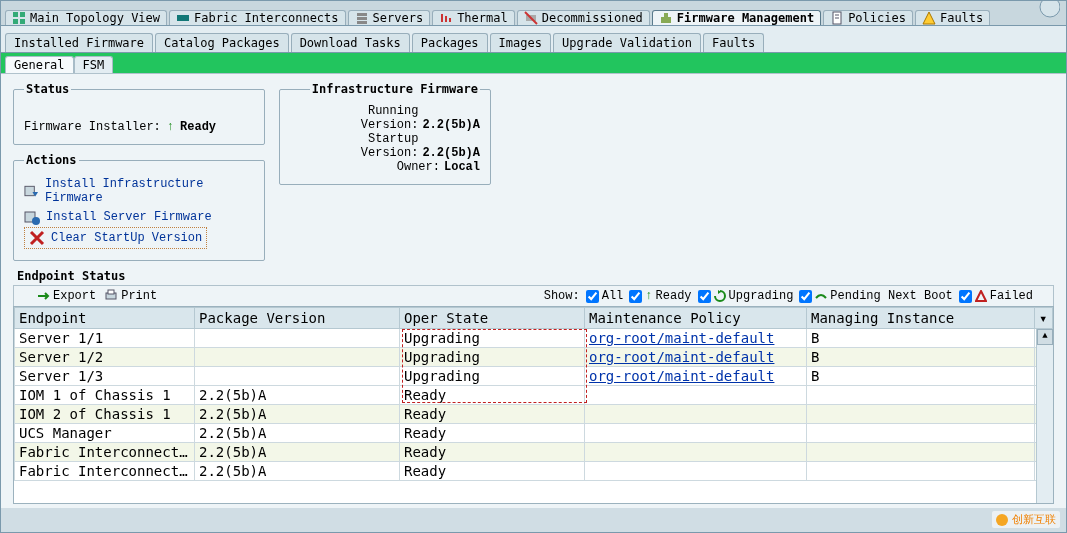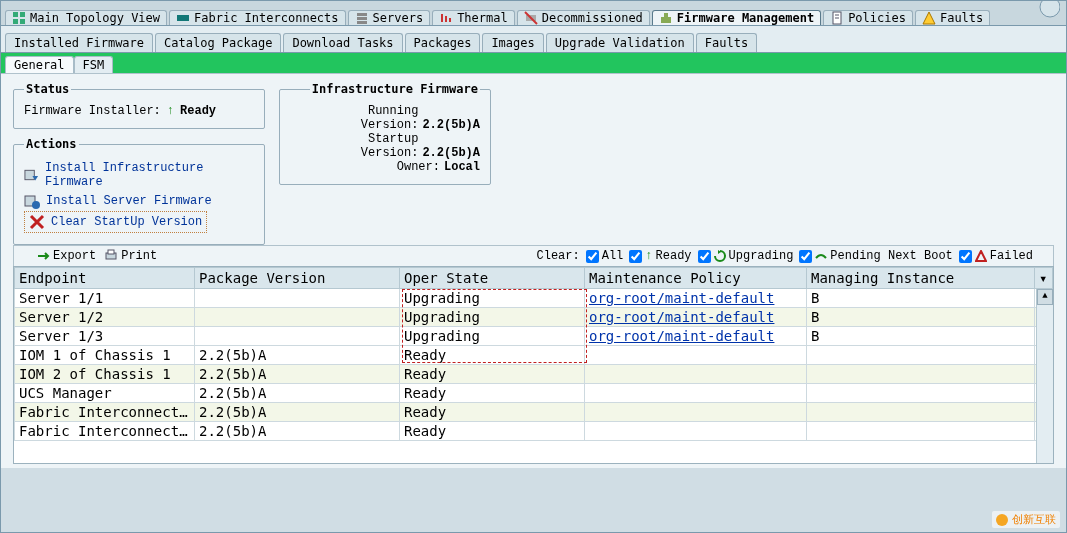--- a/index.html
+++ b/index.html
@@ -12,21 +12,21 @@
 .subtab{padding:2px 8px;background:#d6e4ea;border:1px solid #98aebb;border-bottom:none;border-radius:3px 3px 0 0;cursor:pointer;font-family:"SimSun",monospace;}
 .subtab.active{background:#eef4f7;}
 .subsubtabs{display:flex;align-items:flex-end;height:20px;background:#22c55e;padding-left:4px;gap:0;border-bottom:1px solid #b0c2cc;}
 .subsubtab{padding:1px 8px;background:#e3edf2;border:1px solid #a8bcc8;border-bottom:none;border-radius:3px 3px 0 0;cursor:pointer;font-family:"SimSun",monospace;}
 .subsubtab.active{background:#f6fafc;}
 .content{padding:8px 12px 4px 12px;background:#eef4f7;}
 .row1{display:flex;gap:14px;align-items:flex-start;}
 fieldset{border:1px solid #98aebb;border-radius:2px;padding:8px 10px 10px 10px;margin:0;background:#eef4f7;}
 fieldset>legend{font-family:"SimSun",monospace;font-weight:bold;padding:0 2px;}
 .status-box{width:230px;}
-.status-line{display:flex;align-items:center;gap:6px;margin-top:0;}
+.status-line{display:flex;align-items:center;gap:6px;margin-top:16px;}
 .arrow-up{color:#1a8a1a;font-weight:bold;}
 .ready{font-weight:bold;}
 .actions-box{width:230px;margin-top:8px;}
 .action-item{display:flex;align-items:center;gap:6px;padding:2px 0;cursor:pointer;color:#003399;}
 .action-item .aico{width:16px;height:16px;}
 .clear-item{border:1px dotted #c08040;padding:2px 4px;display:inline-flex;}
 .infra-box{width:190px;text-align:right;}
 .infra-box .lbl{display:inline-block;width:110px;text-align:right;margin-right:4px;}
 .infra-box .val{font-weight:bold;}
 .ep-title{font-weight:bold;margin:8px 0 2px 4px;font-family:"SimSun",monospace;}
@@ -117,21 +117,21 @@
       <div class="maintab">
         <span class="ico"><svg class="ico" viewBox="0 0 14 14">
             <path d="M7 1 L13 13 L1 13 z" fill="#fc3" stroke="#a70"></path>
           </svg></span>
         <span>Faults</span>
       </div>
     </div>
 
   <div class="subtabs" id="subtabs">
       <div class="subtab">Installed Firmware</div>
-      <div class="subtab">Catalog Package</div>
+      <div class="subtab">Catalog Packages</div>
       <div class="subtab">Download Tasks</div>
       <div class="subtab">Packages</div>
       <div class="subtab">Images</div>
       <div class="subtab">Upgrade Validation</div>
       <div class="subtab">Faults</div>
     </div>
 
   <div class="subsubtabs" id="subsubtabs">
       <div class="subsubtab active">General</div>
       <div class="subsubtab">FSM</div>
@@ -175,38 +175,39 @@
       </div>
 
       <fieldset class="infra-box">
         <legend>Infrastructure Firmware</legend>
         <div><span class="lbl">Running Version:</span><span class="val">2.2(5b)A</span></div>
         <div><span class="lbl">Startup Version:</span><span class="val">2.2(5b)A</span></div>
         <div><span class="lbl">Owner:</span><span class="val">Local</span></div>
       </fieldset>
     </div>
 
+    <div class="ep-title">Endpoint Status</div>
 
     <div class="ep-toolbar">
       <div class="ep-btn">
         <svg width="14" height="14" viewBox="0 0 14 14">
             <path d="M2 7 L12 7 M9 4 L12 7 L9 10" stroke="#1a8a1a" stroke-width="2" fill="none"></path>
           </svg>
         <span>Export</span>
       </div>
       <div class="ep-btn">
         <svg width="14" height="14" viewBox="0 0 14 14">
             <rect x="2" y="4" width="10" height="6" fill="#c8d7de" stroke="#556"></rect>
             <rect x="4" y="1" width="6" height="4" fill="#fff" stroke="#556"></rect>
           </svg>
         <span>Print</span>
       </div>
       <div class="ep-spacer"></div>
       <div class="show-group">
-        <span>Clear:</span>
+        <span>Show:</span>
         <label>
             <input type="checkbox" checked="" style="">
             <span>All</span>
           </label>
         <label>
             <input type="checkbox" checked="" style="">
             <span class="arrow-up">↑</span>
             <span>Ready</span>
           </label>
         <label>

